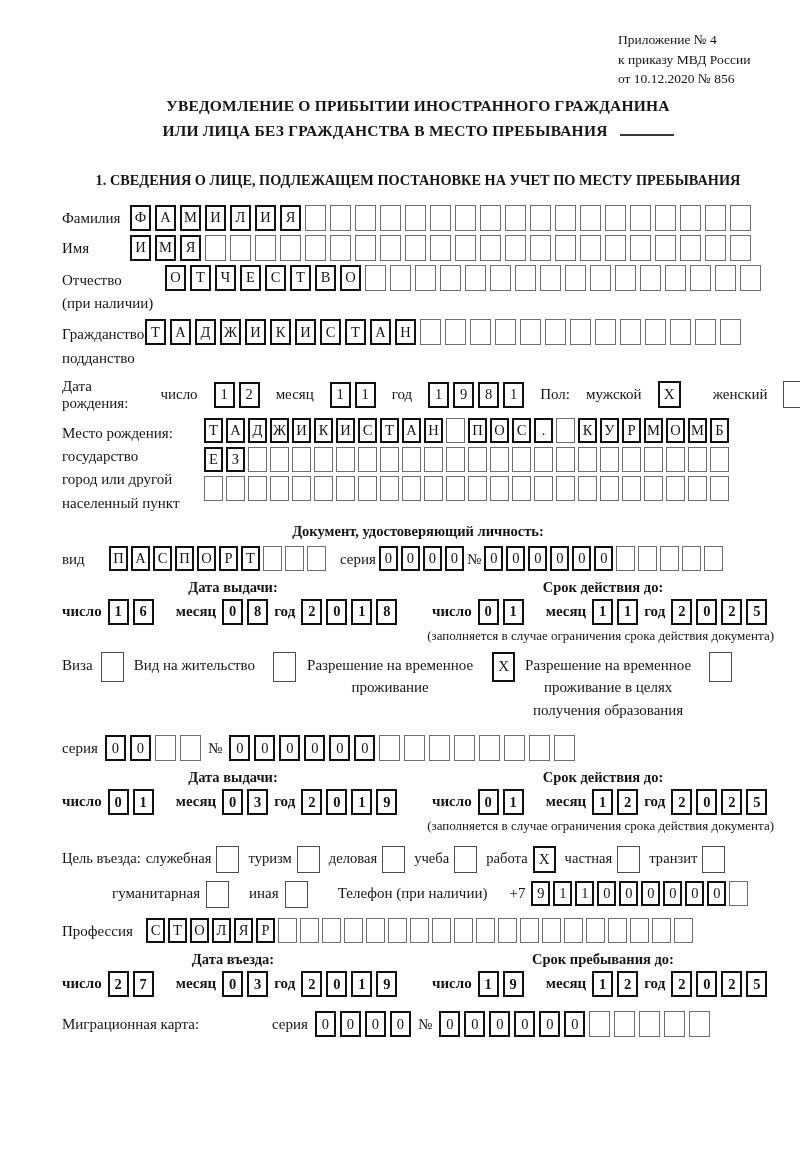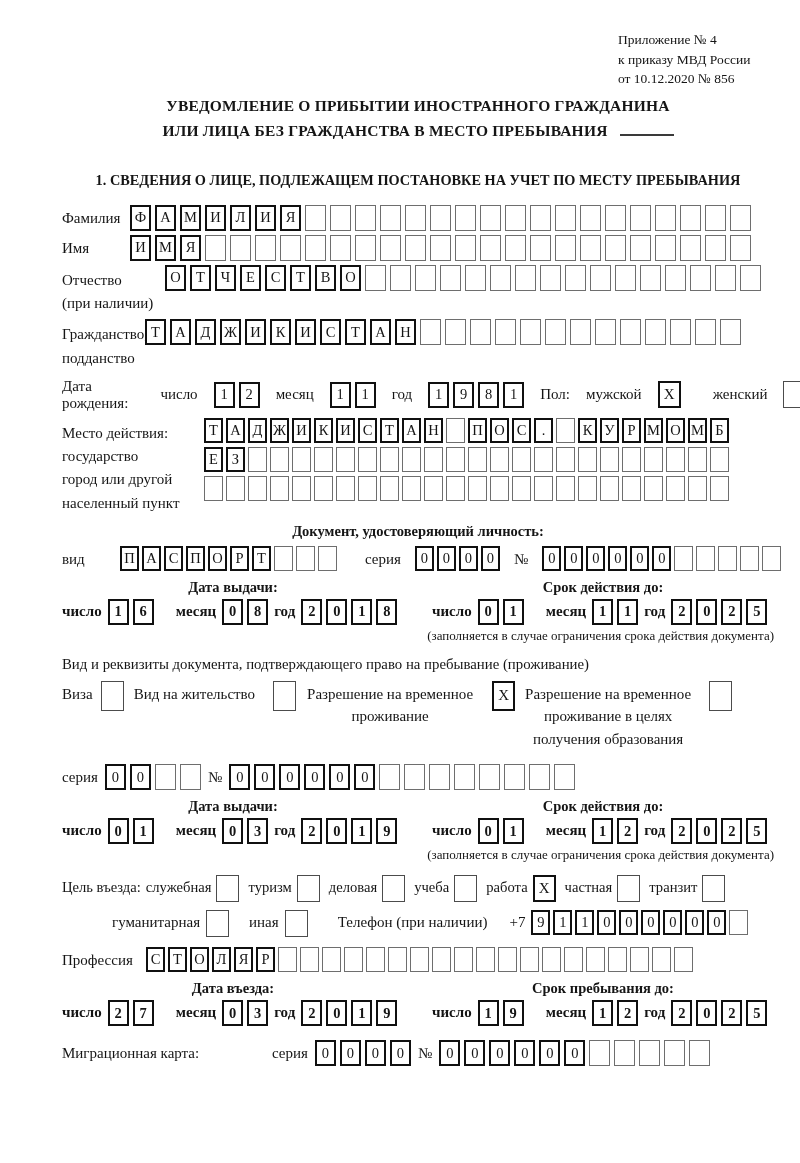--- a/index.html
+++ b/index.html
@@ -246,21 +246,21 @@
     <span>Пол:</span>
     <span>мужской</span>
     <span class="checkbox filled">X</span>
     <span style="width:6px"></span>
     <span>женский</span>
     <span class="checkbox"></span>
   </div>
 
   <div class="row" style="margin-top:6px;">
     <span class="lbl-stack" style="width:142px;">
-      <span style="display:block">Место действия:</span>
+      <span style="display:block">Место рождения:</span>
       <span style="display:block">государство</span>
       <span style="display:block">город или другой</span>
       <span style="display:block">населенный пункт</span>
     </span>
     <span class="stack-rows">
       <span class="cells tight">
           <span class="cell filled">Т</span>
           <span class="cell filled">А</span>
           <span class="cell filled">Д</span>
           <span class="cell filled">Ж</span>
@@ -335,21 +335,21 @@
           <span class="cell"></span>
           <span class="cell"></span>
           <span class="cell"></span>
           <span class="cell"></span>
         </span>
     </span>
   </div>
 
   <div class="doc-head">Документ, удостоверяющий личность:</div>
 
-  <div class="row" style="gap:14px;">
+  <div class="row" style="gap:3px;">
     <span class="lbl" style="width:44px;">вид</span>
     <span class="cells tight">
         <span class="cell filled">П</span>
         <span class="cell filled">А</span>
         <span class="cell filled">С</span>
         <span class="cell filled">П</span>
         <span class="cell filled">О</span>
         <span class="cell filled">Р</span>
         <span class="cell filled">Т</span>
         <span class="cell"></span>
@@ -424,21 +424,20 @@
             <span class="cell filled">0</span>
             <span class="cell filled">2</span>
             <span class="cell filled">5</span>
           </span>
       </div>
     </div>
   </div>
   <div class="note">(заполняется в случае ограничения срока действия документа)</div>
 
   <div class="intro">
-    <div>Вид и реквизиты документа, подтверждающего право на пребывание (проживание)</div>
   </div>
 
   <div class="opts-row" style="">
     <div class="opt">
       <span class="opt-label">Виза</span>
       <span class="checkbox" style="height:30px;"></span>
     </div>
     <div class="opt" style="margin-left:10px;">
       <span class="opt-label">Вид на жительство</span>
       <span class="checkbox" style="height:30px; margin-left:10px;"></span>

